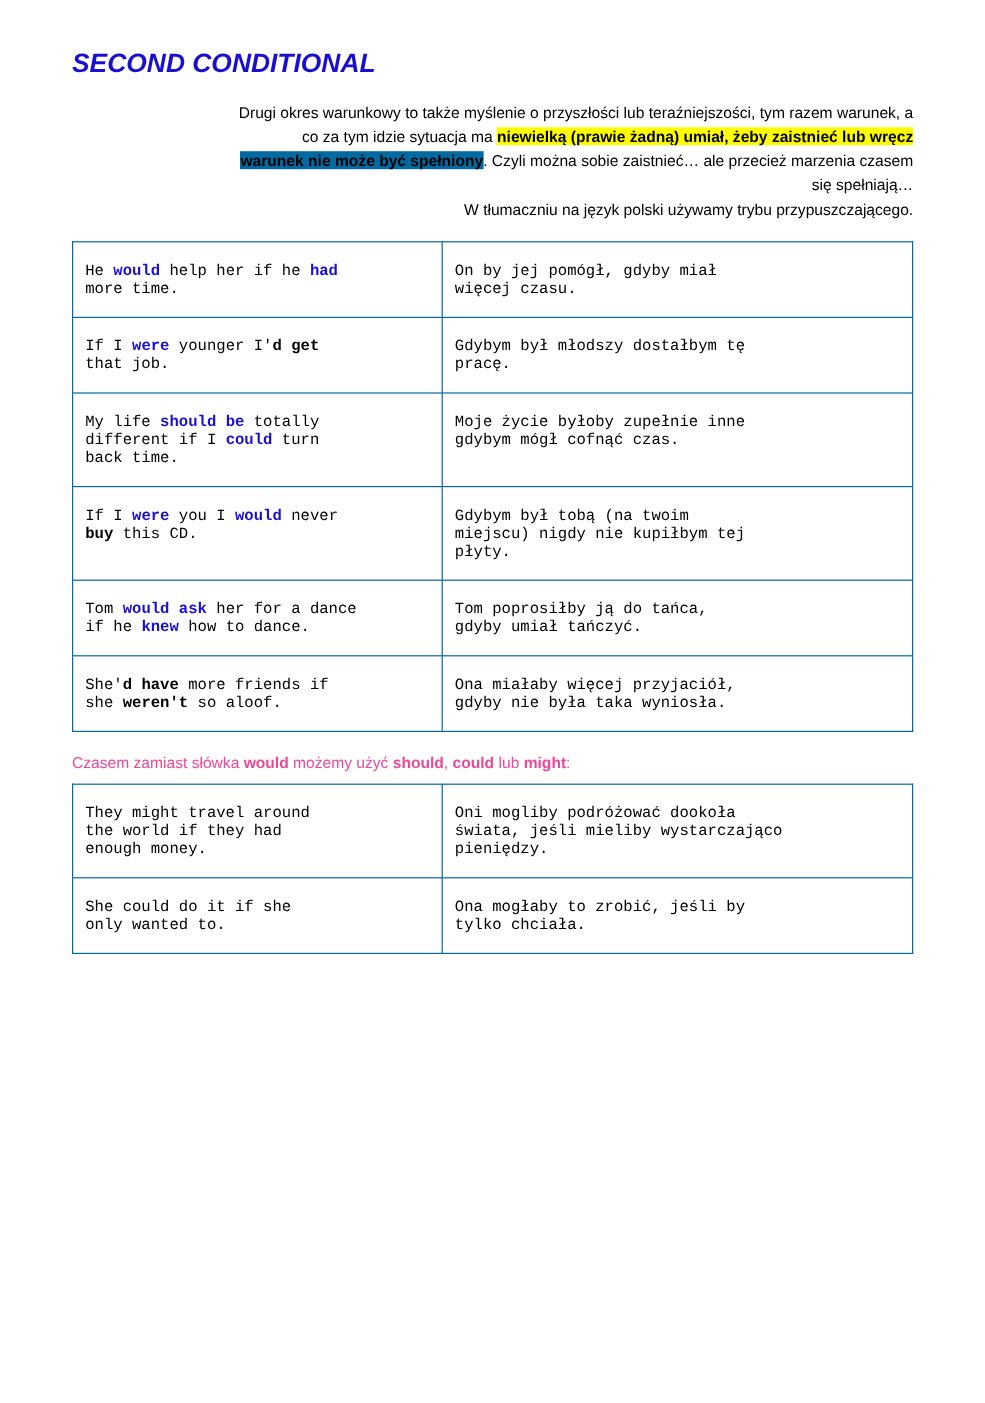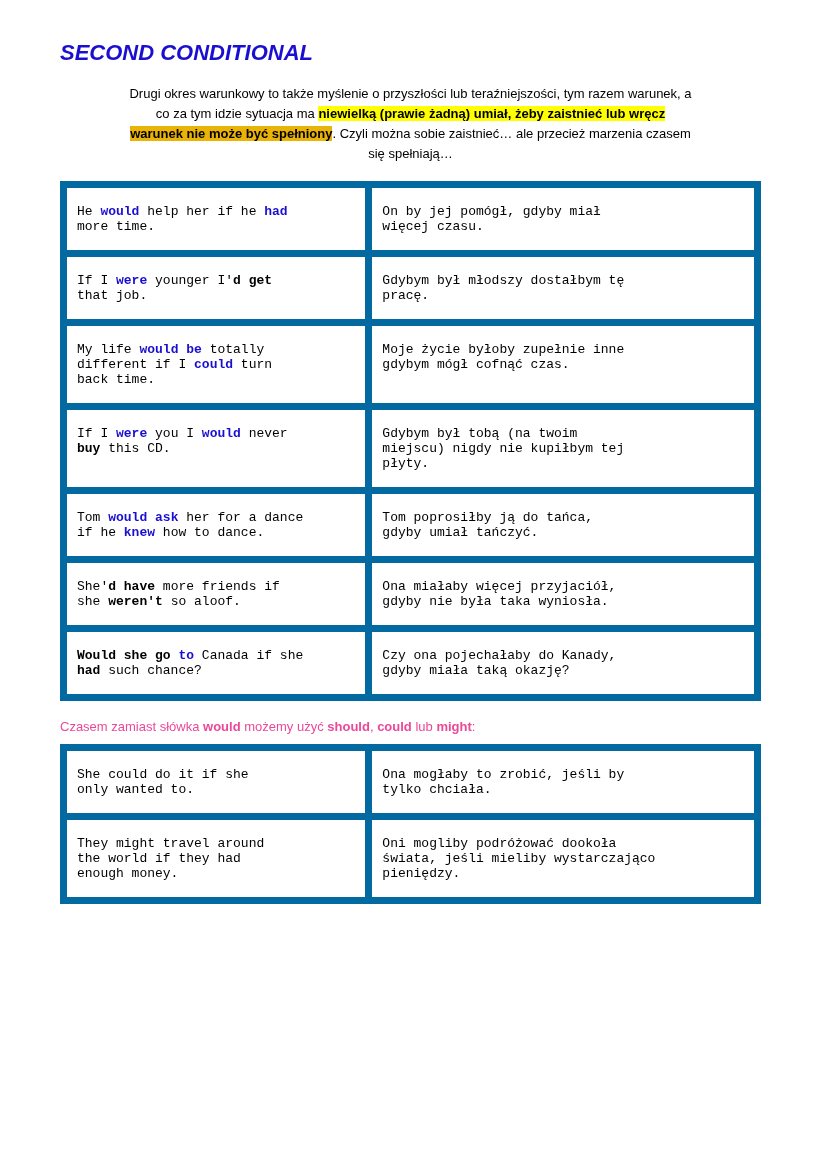--- a/index.html
+++ b/index.html
@@ -15,41 +15,41 @@
       font-size: 22px;
       font-weight: bold;
       font-style: italic;
       color: #1a0fd1;
       margin-bottom: 18px;
       font-family: Arial, sans-serif;
     }
     .intro-text {
       font-size: 13px;
       font-family: Arial, sans-serif;
-      text-align: center;
+      text-align: right;
       line-height: 1.55;
       margin-bottom: 16px;
       color: #000;
     }
     .highlight-yellow {
       background-color: #ffff00;
       font-weight: bold;
     }
     .highlight-green {
-      background-color: #eab308;
+      background-color: #0369a1;
       font-weight: bold;
     }
     .main-table {
       width: 100%;
       border-collapse: collapse;
       margin-bottom: 18px;
       font-size: 13px;
     }
     .main-table td {
-      border: 7px solid #0369a1;
+      border: 1px solid #0369a1;
       padding: 16px 10px;
       vertical-align: top;
     }
     .main-table td:first-child {
       width: 44%;
       font-family: 'Courier New', Courier, monospace;
       font-size: 13px;
     }
     .main-table td:last-child {
       width: 56%;
@@ -69,20 +69,21 @@
 </head>
 <body>
 
 <h1 class="page-title">SECOND CONDITIONAL</h1>
 
 <div class="intro-text">
   <span>Drugi okres warunkowy to także myślenie o przyszłości lub teraźniejszości, tym razem warunek, a</span><br>
   <span>co za tym idzie sytuacja ma </span><span class="highlight-yellow">niewielką (prawie żadną) umiał, żeby zaistnieć lub wręcz</span><br>
   <span class="highlight-green">warunek nie może być spełniony</span><span>. Czyli można sobie zaistnieć… ale przecież marzenia czasem</span><br>
   <span>się spełniają…</span><br>
+  <span>W tłumaczniu na język polski używamy trybu przypuszczającego.</span>
 </div>
 
 <table class="main-table">
 
   <tbody>
       <tr>
     <td>
       He <span class="blue">would</span> help her if he <span class="blue">had</span><br>more time.
     </td>
     <td>On by jej pomógł, gdyby miał<br>więcej czasu.</td>
@@ -90,21 +91,21 @@
 
   <tr>
     <td>
       If I <span class="blue">were</span> younger I'<span class="red">d get</span><br>that job.
     </td>
     <td>Gdybym był młodszy dostałbym tę<br>pracę.</td>
   </tr>
 
   <tr>
     <td>
-      My life <span class="blue">would be</span> totally<br>different if I <span class="blue">could</span> turn<br>back time.
+      My life <span class="blue">should be</span> totally<br>different if I <span class="blue">could</span> turn<br>back time.
     </td>
     <td>Moje życie byłoby zupełnie inne<br>gdybym mógł cofnąć czas.</td>
   </tr>
 
 
   <tr>
     <td>
       If I <span class="blue">were</span> you I <span class="blue">would</span> never<br><span class="red">buy</span> this CD.
     </td>
     <td>Gdybym był tobą (na twoim<br>miejscu) nigdy nie kupiłbym tej<br>płyty.</td>
@@ -118,43 +119,37 @@
   </tr>
 
   <tr>
     <td>
       She'<span class="red">d have</span> more friends if<br>she <span class="red">weren't</span> so aloof.
     </td>
     <td>Ona miałaby więcej przyjaciół,<br>gdyby nie była taka wyniosła.</td>
   </tr>
 
 
-  <tr>
-    <td>
-      <span class="red">Would she go</span> <span class="blue">to</span> Canada if she<br><span class="red">had</span> such chance?
-    </td>
-    <td>Czy ona pojechałaby do Kanady,<br>gdyby miała taką okazję?</td>
-  </tr>
 </tbody>
   </table>
 
 <div class="mid-text">
   Czasem zamiast słówka <span class="bold-word">would</span> możemy użyć <span class="bold-word">should</span>, <span class="bold-word">could</span> lub <span class="bold-word">might</span>:
 </div>
 
 <table class="main-table">
 
   <tbody>
       <tr>
     <td>
-      She could do it if she<br>only wanted to.
+      They might travel around<br>the world if they had<br>enough money.
     </td>
-    <td>Ona mogłaby to zrobić, jeśli by<br>tylko chciała.</td>
+    <td>Oni mogliby podróżować dookoła<br>świata, jeśli mieliby wystarczająco<br>pieniędzy.</td>
   </tr>
 
   <tr>
     <td>
-      They might travel around<br>the world if they had<br>enough money.
+      She could do it if she<br>only wanted to.
     </td>
-    <td>Oni mogliby podróżować dookoła<br>świata, jeśli mieliby wystarczająco<br>pieniędzy.</td>
+    <td>Ona mogłaby to zrobić, jeśli by<br>tylko chciała.</td>
   </tr>
 </tbody>
   </table>
 
 </body></html>

